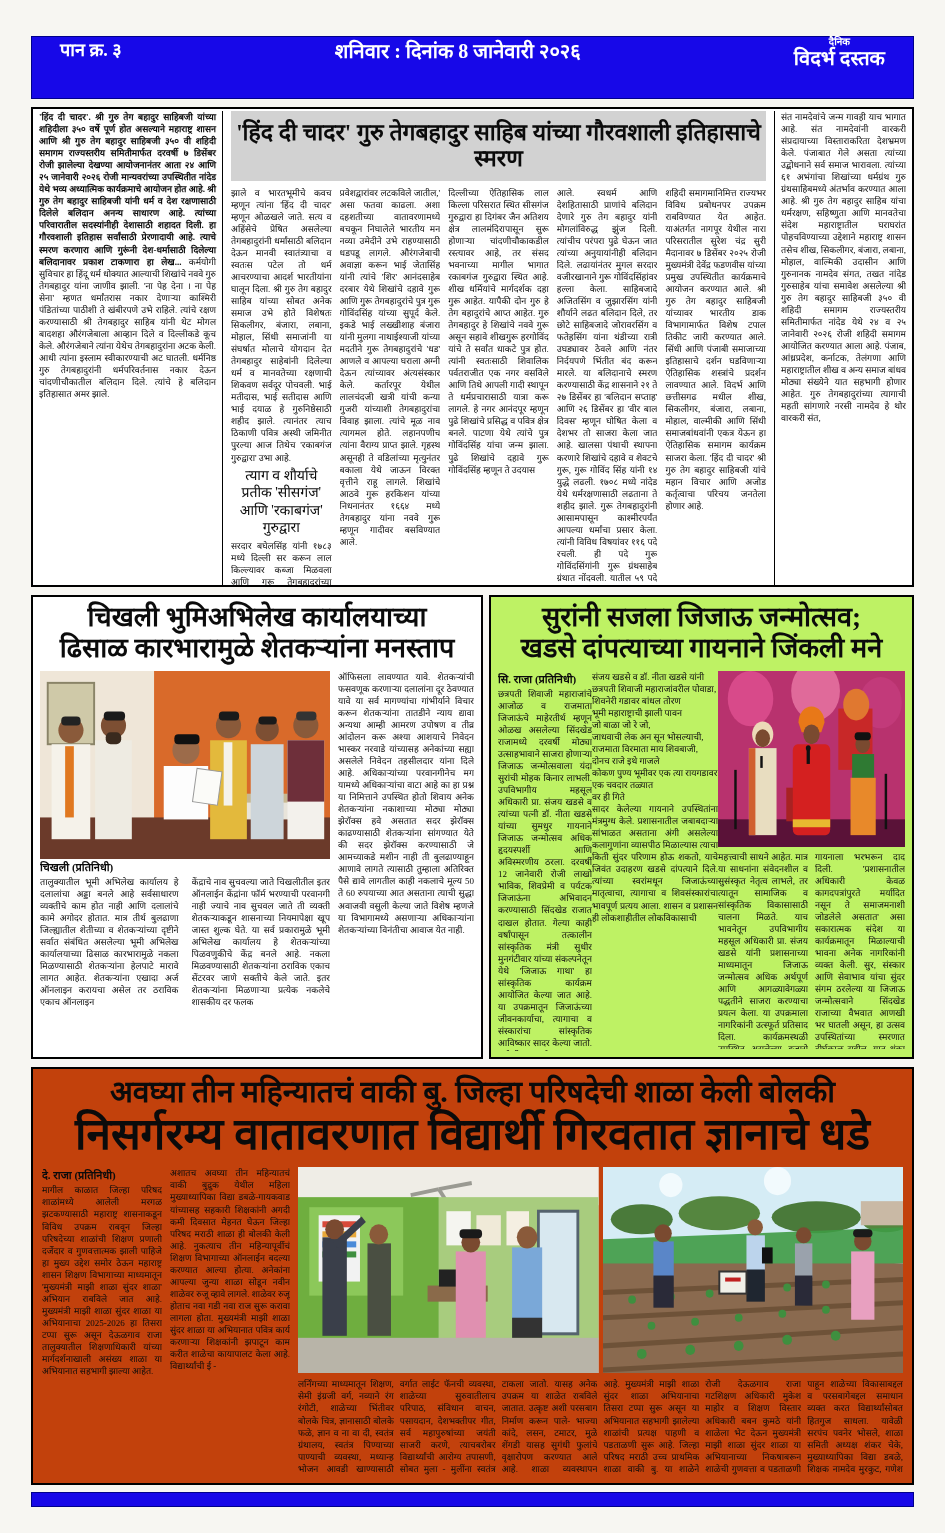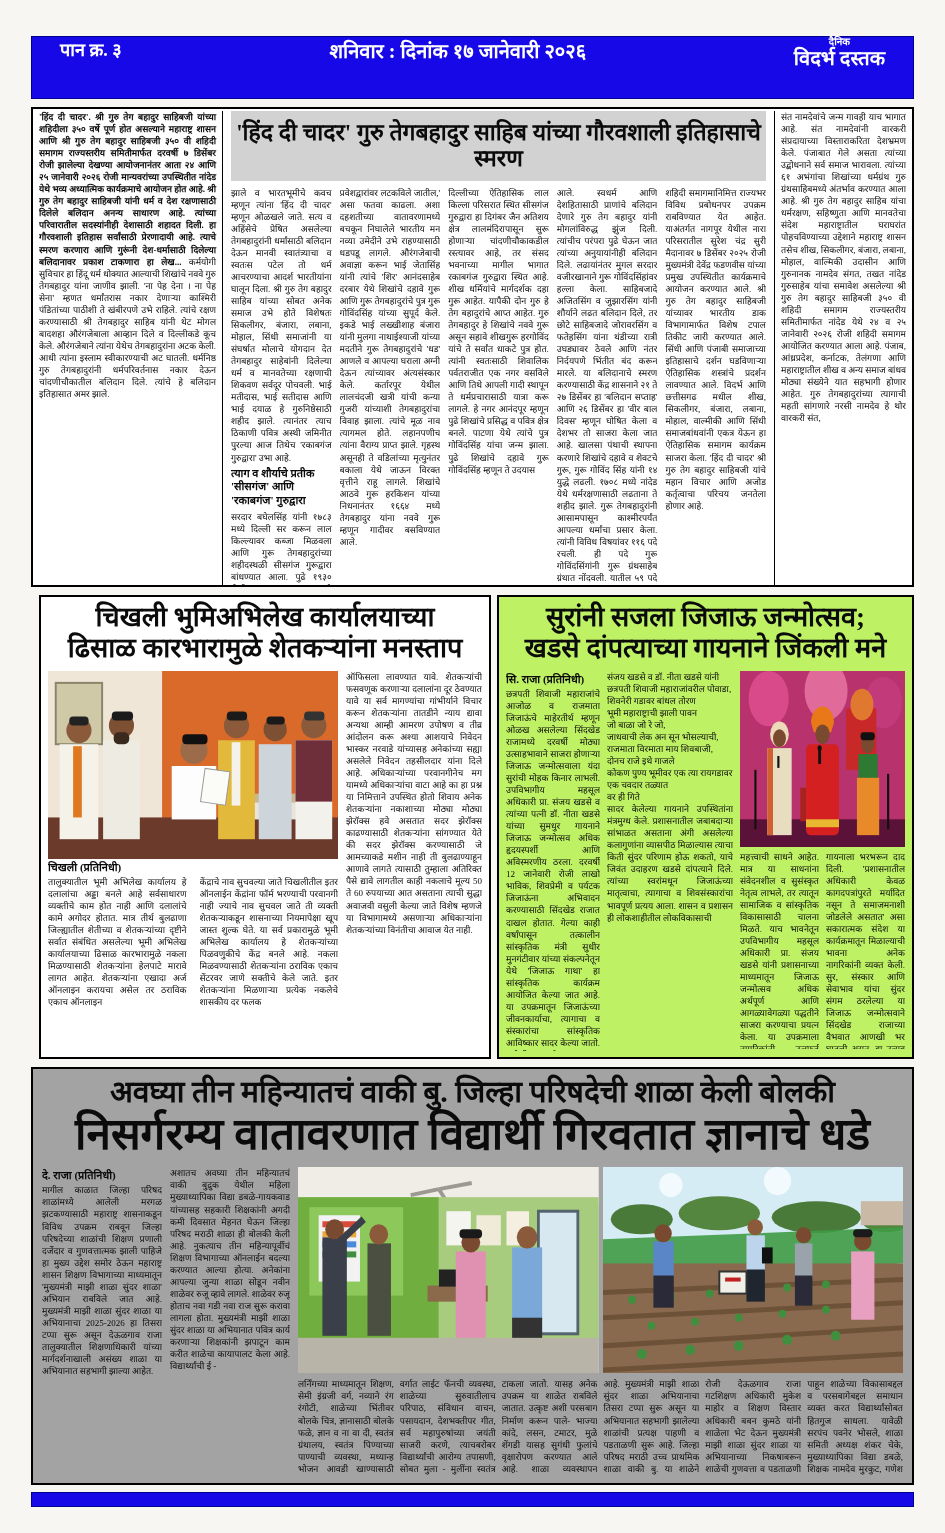--- a/index.html
+++ b/index.html
@@ -40,61 +40,61 @@
   .a1-left { border-right: 1.5px solid #000; padding-right: 6px; }
   .a1-right { border-left: 1.5px solid #000; padding-left: 6px; }
   .a1-left .intro { font-weight: bold; }
   .a1-grayhead {
     background: var(--headline-bg, #d2d2d2);
     font-size: 23px; font-weight: bold; text-align: center;
     line-height: 1.12; padding: 9px 4px; margin-bottom: 6px;
   }
   .a1-cols { display: flex; gap: 8px; height: 398px; overflow: hidden; }
   .a1-cols .col { flex: 1; }
-  .subhead { font-weight: bold; text-align: left; font-size: 11px; margin: 3px 0; line-height: 1.25; }
+  .subhead { font-weight: normal; text-align: center; font-size: 14px; margin: 3px 0; line-height: 1.25; }
   .sig { font-weight: bold; text-align: center; font-size: 10.5px; margin-top: 10px; line-height: 1.55; }
   
-  .band { display: flex; gap: 6px; margin-top: 8px; margin-left: 8px; }
+  .band { display: flex; gap: 6px; margin-top: 8px; }
   .a2 { width: 452px; height: 464px; border: 2px solid #000; background: #fff; padding: 5px 7px; }
   .a3 { flex: 1; height: 464px; border: 2px solid #000; background: #bef264; padding: 5px 7px; }
   .head2 { font-size: 27px; font-weight: bold; text-align: center; line-height: 1.16; }
   .a2-body { display: flex; gap: 8px; margin-top: 6px; height: 380px; overflow: hidden; }
   .a2-left { width: 290px; flex: none; }
   .photo-frame { width: 100%; display: block; }
   .a2-2cols { display: flex; gap: 13px; height: 168px; overflow: hidden; }
   .a2-2cols .col { flex: 1; }
   .a2-colc { flex: 1; }
-  .a3-body { display: flex; gap: 7px; margin-top: 6px; height: 380px; overflow: hidden; }
+  .a3-body { display: flex; margin-top: 6px; height: 380px; overflow: hidden; }
   .a3-c1 { width: 94px; flex: none; }
   .a3-c2 { width: 126px; flex: none; }
   .a3-right { flex: 1; }
   .lyrics { white-space: pre-line; text-align: left; }
   .a3-2cols { display: flex; gap: 7px; height: 198px; overflow: hidden; margin-top: 4px; }
   .a3-2cols .col { flex: 1; }
   
-  .a4 { margin-top: 8px; height: 418px; border: 2.5px solid #000; background: #a3a3a3; padding: 6px 9px; }
+  .a4 { margin-top: 8px; height: 418px; border: 2.5px solid #000; background: #c2410c; padding: 6px 9px; }
   .a4-h1 { font-size: 30px; font-weight: bold; text-align: center; line-height: 1.1; }
   .a4-h2 { font-size: 44px; font-weight: bold; text-align: center; line-height: 1.1; margin-top: 3px; }
   .a4-body { display: flex; gap: 8px; margin-top: 8px; height: 312px; overflow: hidden; }
   .a4-c1, .a4-c2 { width: 120px; flex: none; }
   .a4-main { flex: 1; }
   .a4-photos { display: flex; gap: 4px; height: 206px; }
   .a4-photos svg { width: 50%; height: 100%; }
   .a4-6cols { display: flex; gap: 6px; margin-top: 5px; height: 98px; overflow: hidden; }
   .a4-6cols .col { flex: 1; }
   .footer-band { height: 15px; background: var(--band-blue, #1708e8); margin-top: 7px; border: 1px solid #00008b; }
 </style>
 </head>
 <body>
 
 <div class="inner">
 
   <div class="masthead">
     <div class="mh-pageno">पान क्र. ३</div>
-    <div class="mh-date">शनिवार : दिनांक १७ जानेवारी २०२६</div>
+    <div class="mh-date">शनिवार : दिनांक 8 जानेवारी २०२६</div>
     <div class="mh-brand">
       <div class="small">दैनिक</div>
       <div class="big">विदर्भ दस्तक</div>
     </div>
   </div>
 
   <div class="a1">
     <div class="a1-left col btxt">
       <span class="intro">'हिंद दी चादर'. श्री गुरु तेग बहादुर साहिबजी यांच्या शहिदीला ३५० वर्षे पूर्ण होत असल्याने महाराष्ट्र शासन आणि श्री गुरु तेग बहादुर साहिबजी ३५० वी शहिदी समागम राज्यस्तरीय समितीमार्फत दरवर्षी ७ डिसेंबर रोजी झालेल्या देखण्या आयोजनानंतर आता २४ आणि २५ जानेवारी २०२६ रोजी मान्यवरांच्या उपस्थितीत नांदेड येथे भव्य अध्यात्मिक कार्यक्रमाचे आयोजन होत आहे. श्री गुरु तेग बहादुर साहिबजी यांनी धर्म व देश रक्षणासाठी दिलेले बलिदान अनन्य साधारण आहे. त्यांच्या परिवारातील सदस्यांनीही देशासाठी शहादत दिली. हा गौरवशाली इतिहास सर्वांसाठी प्रेरणादायी आहे. त्याचे स्मरण करणारा आणि गुरूंनी देश-धर्मासाठी दिलेल्या बलिदानावर प्रकाश टाकणारा हा लेख...</span>
       <span>कर्मयोगी सुविचार हा हिंदू धर्म धोक्यात आल्याची शिखांचे नववे गुरु तेगबहादुर यांना जाणीव झाली. 'ना पेह देना । ना पेह सेना' म्हणत धर्मांतरास नकार देणाऱ्या काश्मिरी पंडितांच्या पाठीशी ते खंबीरपणे उभे राहिले. त्यांचे रक्षण करण्यासाठी श्री तेगबहादुर साहिब यांनी थेट मोगल बादशहा औरंगजेबाला आव्हान दिले व दिल्लीकडे कूच केले. औरंगजेबाने त्यांना येथेच तेगबहादुरांना अटक केली. आधी त्यांना इस्लाम स्वीकारण्याची अट घातली. धर्मनिष्ठ गुरु तेगबहादुरांनी धर्मपरिवर्तनास नकार देऊन चांदणीचौकातील बलिदान दिले. त्यांचे हे बलिदान इतिहासात अमर झाले.</span>

